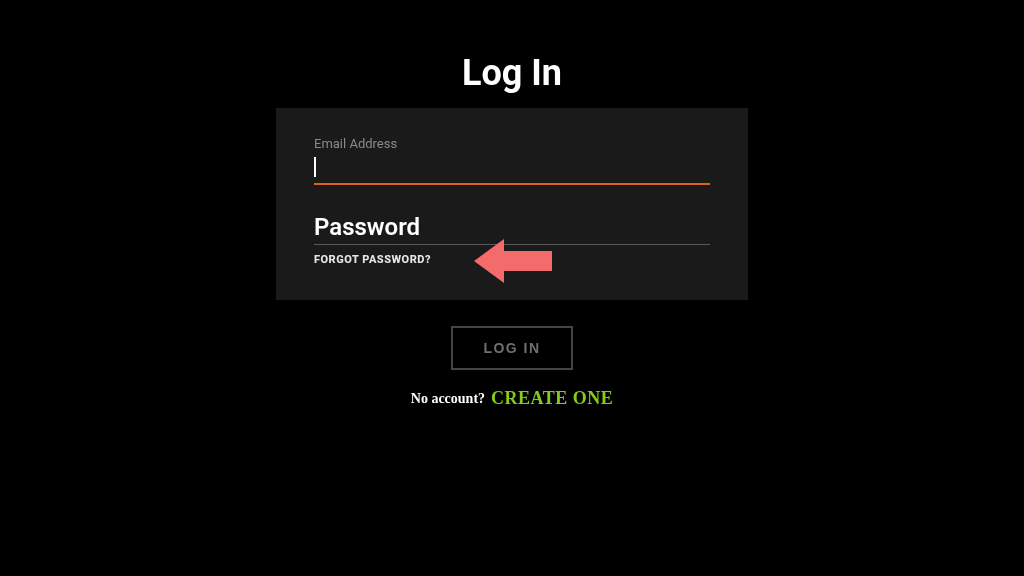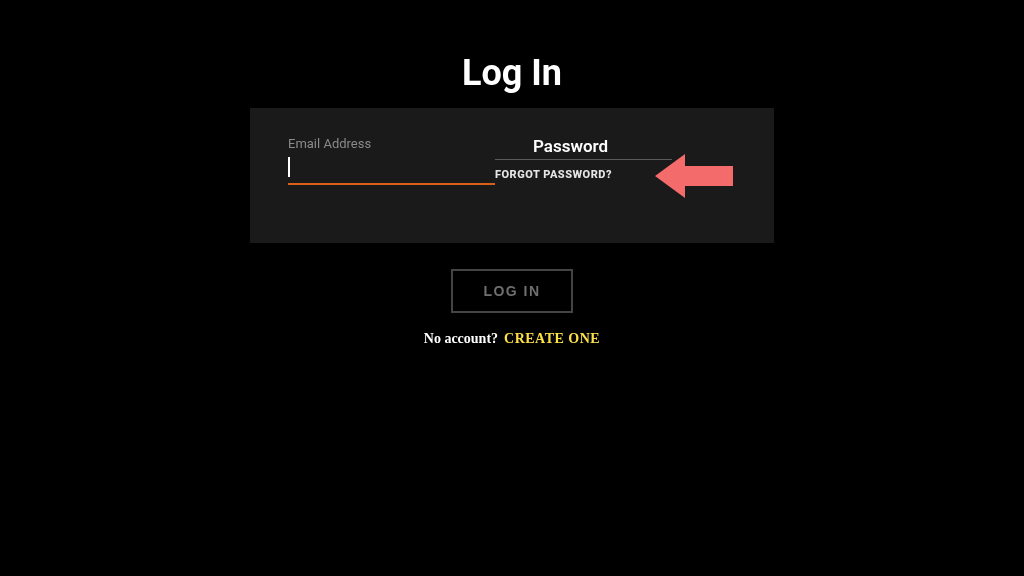--- a/index.html
+++ b/index.html
@@ -18,43 +18,42 @@
       overflow: hidden;
     }
     .page-title {
       color: #ffffff;
       font-size: 36px;
       font-weight: 700;
       margin-top: 52px;
       margin-bottom: 14px;
     }
     .login-card {
-      width: 524px;
+      width: 472px;
       background: #1a1a1a;
       padding: 28px 38px 30px 38px;
       display: flex;
-      flex-direction: row;
+      flex-direction: column;
     }
     .field-group {
       display: flex;
       flex-direction: column;
       margin-bottom: 28px;
     }
     .field-label-small {
       color: #8a8a8a;
       font-size: 13px;
       font-weight: 400;
       margin-bottom: 2px;
     }
     .field-label-large {
       color: #ffffff;
-      font-size: 17px;
+      font-size: 24px;
       font-weight: 600;
       margin-bottom: 0;
-      margin-left: 38px;
     }
     .email-input {
       background: transparent;
       border: none;
       border-bottom: 2px solid #d9601a;
       color: #ffffff;
       font-size: 16px;
       padding: 6px 0;
       outline: none;
       width: 100%;
@@ -118,25 +117,25 @@
       margin-top: 18px;
       display: flex;
       align-items: center;
       gap: 6px;
       color: #ffffff;
       font-size: 14px;
       font-weight: 600;
       font-family: Liberation Serif, serif;
     }
     .create-link {
-      color: #fde047;
+      color: #84cc16;
       font-weight: 800;
       letter-spacing: 0.5px;
       text-decoration: none;
-      font-size: 14px;
+      font-size: 18px;
     }
   </style>
 </head>
 <body>
 
 <h1 class="page-title">Log In</h1>
 
 <div class="login-card">
 
   <div class="field-group">

